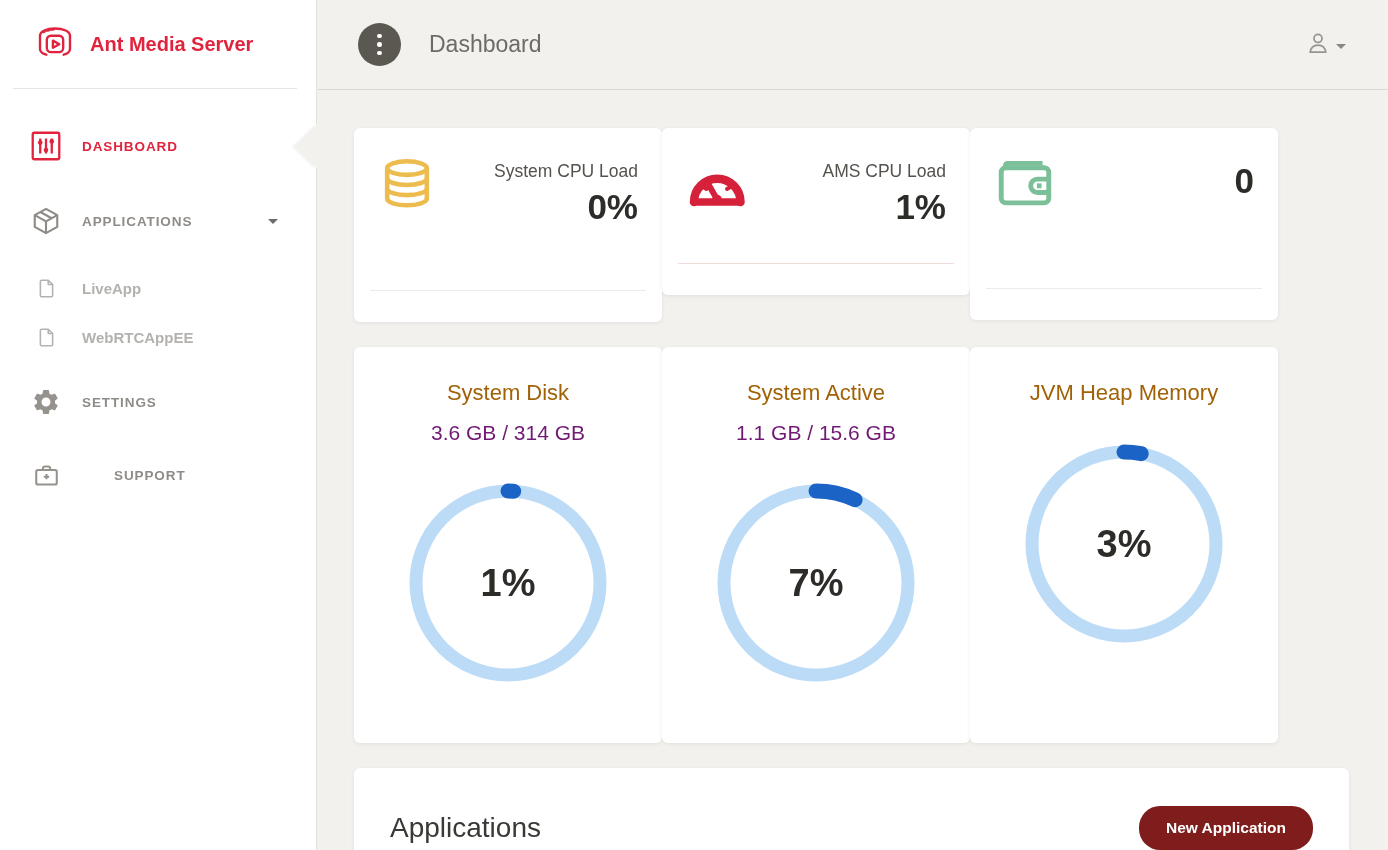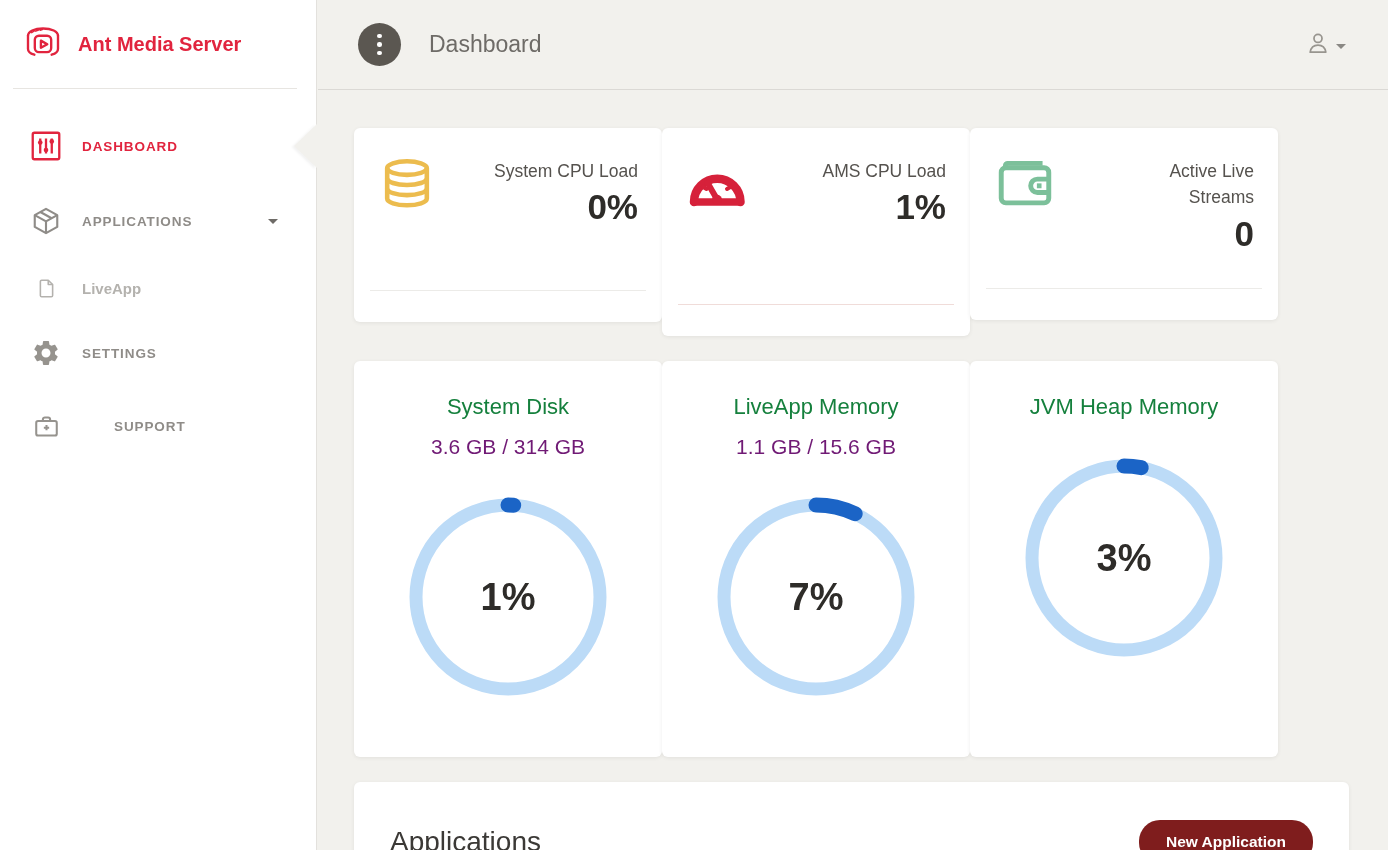--- a/index.html
+++ b/index.html
@@ -3,21 +3,21 @@
 <meta charset="utf-8">
 <style>
   * { margin:0; padding:0; box-sizing:border-box; }
   html,body { width:1388px; height:850px; overflow:hidden;
     font-family:"Liberation Sans", sans-serif; background:#f2f1ed; }
 
   
   .sidebar { position:absolute; left:0; top:0; bottom:0; width:317px;
     background:#ffffff; border-right:1px solid #e3e1dd; z-index:2; }
   .sidebar-header { height:89px; display:flex; align-items:center;
-    padding:0 20px; position:relative; cursor:pointer; }
+    padding:0 32px; position:relative; cursor:pointer; }
   .sidebar-header::after { content:""; position:absolute; left:13px; right:19px;
     bottom:0; height:1px; background:#e7e5e1; }
   .brand-name { margin-left:12px; font-size:20px; font-weight:700; color:#e1243e; }
 
   .nav { padding-top:33px; }
   .nav-item { height:48px; display:flex; align-items:center; padding-left:28px;
     cursor:pointer; position:relative; }
   .icon-box { width:36px; display:flex; justify-content:center; align-items:center; }
   .nav-label { margin-left:18px; font-size:13.5px; letter-spacing:.9px;
     color:#8f8c88; font-weight:600; }
@@ -45,33 +45,33 @@
   .topbar-title { margin-left:28px; font-size:23px; color:#6e6b67; }
   .user-menu { margin-left:auto; display:flex; align-items:center; gap:5px; cursor:pointer; }
   .user-caret { width:0; height:0; border-left:5px solid transparent;
     border-right:5px solid transparent; border-top:5px solid #8a8884; margin-top:4px; }
 
   .content { padding:38px 39px 0 36px; }
   .cards-row { display:flex; align-items:flex-start; }
   .card { background:#ffffff; border-radius:6px; box-shadow:0 1px 4px rgba(0,0,0,.07); }
 
   .stat-card { width:308px; position:relative; padding:28px 24px 0 24px; }
-  .stat-card.h1 { height:194px; } .stat-card.h2 { height:208px; } .stat-card.h3 { height:192px; }
+  .stat-card.h1 { height:194px; } .stat-card.h2 { height:167px; } .stat-card.h3 { height:192px; }
   .stat-inner { display:flex; justify-content:space-between; }
   .stat-text { flex:1; display:flex; flex-direction:column; align-items:flex-end;
     text-align:right; margin-top:2px; }
   .stat-label { font-size:17.5px; color:#55524e; line-height:1.5; max-width:152px; }
   .stat-value { font-size:35px; font-weight:700; color:#2e2c29; line-height:1.2; margin-top:2px; }
   .stat-divider { position:absolute; left:16px; right:16px; bottom:31px; height:1px;
     background:#ecebe8; }
   .stat-card.accent-red .stat-divider { background:#f0dcd9; }
 
   .gauge-row { margin-top:25px; }
   .gauge-card { width:308px; height:396px; padding-top:33px; text-align:center; }
-  .gauge-title { font-size:22px; color:#15803d; }
+  .gauge-title { font-size:22px; color:#a16207; }
   .gauge-usage { font-size:21px; color:#701a75; margin-top:15px; }
   .donut-wrap { position:relative; width:200px; height:200px; margin:38px auto 0; }
   .donut-label { position:absolute; inset:0; display:flex; align-items:center;
     justify-content:center; font-size:38px; font-weight:600; color:#2e2c29; }
 
   .apps-card { margin-top:25px; height:120px; padding:28px 36px; display:flex;
     align-items:center; justify-content:space-between; }
   .apps-title { font-size:28px; font-weight:400; color:#3b3936; }
   .new-app-btn { background:#7f1d1d; color:#ffffff; font-weight:700; font-size:15.5px;
     border:none; border-radius:21px; padding:13px 27px; cursor:pointer;
@@ -130,20 +130,29 @@
     <div class="nav-item child mt-19">
       <span class="icon-box">
         <svg width="21" height="21" viewBox="0 0 24 24" fill="none" stroke="#b4b2ae" stroke-width="1.8" stroke-linejoin="round">
           <path d="M14 2.5H6.5A1.5 1.5 0 0 0 5 4v16a1.5 1.5 0 0 0 1.5 1.5h11A1.5 1.5 0 0 0 19 20V7.5z"></path>
           <path d="M14 2.5v5h5"></path>
         </svg>
       </span>
       <span class="nav-label">LiveApp</span>
     </div>
 
+    <div class="nav-item child mt-1">
+      <span class="icon-box">
+        <svg width="21" height="21" viewBox="0 0 24 24" fill="none" stroke="#b4b2ae" stroke-width="1.8" stroke-linejoin="round">
+          <path d="M14 2.5H6.5A1.5 1.5 0 0 0 5 4v16a1.5 1.5 0 0 0 1.5 1.5h11A1.5 1.5 0 0 0 19 20V7.5z"></path>
+          <path d="M14 2.5v5h5"></path>
+        </svg>
+      </span>
+      <span class="nav-label">WebRTCAppEE</span>
+    </div>
 
     <div class="nav-item mt-17">
       <span class="icon-box">
         <svg width="30" height="30" viewBox="0 0 24 24" fill="#96938e">
           <path d="M19.14 12.94c.04-.3.06-.61.06-.94 0-.32-.02-.64-.07-.94l2.03-1.58c.18-.14.23-.41.12-.61l-1.92-3.32c-.12-.22-.37-.29-.59-.22l-2.39.96c-.5-.38-1.03-.7-1.62-.94l-.36-2.54c-.04-.24-.24-.41-.48-.41h-3.84c-.24 0-.43.17-.47.41l-.36 2.54c-.59.24-1.13.57-1.62.94l-2.39-.96c-.22-.08-.47 0-.59.22L2.74 8.87c-.12.21-.08.47.12.61l2.03 1.58c-.05.3-.09.63-.09.94s.02.64.07.94l-2.03 1.58c-.18.14-.23.41-.12.61l1.92 3.32c.12.22.37.29.59.22l2.39-.96c.5.38 1.03.7 1.62.94l.36 2.54c.05.24.24.41.48.41h3.84c.24 0 .44-.17.47-.41l.36-2.54c.59-.24 1.13-.56 1.62-.94l2.39.96c.22.08.47 0 .59-.22l1.92-3.32c.12-.22.07-.47-.12-.61l-2.01-1.58zM12 15.6c-1.98 0-3.6-1.62-3.6-3.6s1.62-3.6 3.6-3.6 3.6 1.62 3.6 3.6-1.62 3.6-3.6 3.6z"></path>
         </svg>
       </span>
       <span class="nav-label">SETTINGS</span>
     </div>
 
@@ -227,21 +236,20 @@
         <div class="stat-inner">
           <span>
             <svg width="62" height="56" viewBox="0 0 24 21" fill="none" stroke="#7cc09a" stroke-width="1.9" stroke-linejoin="round">
               <rect x="2.8" y="4.2" width="18.4" height="13.6" rx="1.8"></rect>
               <path d="M4.4 4.2v-.8c0-.5.4-.9.9-.9h13.5"></path>
               <path d="M21.2 8.6h-4.4a2.6 2.6 0 0 0 0 5.2h4.4"></path>
               <path d="M16.6 11.2h1.8"></path>
             </svg>
           </span>
           <div class="stat-text">
-            <span class="stat-label">Active Live Streams</span>
             <span class="stat-value">0</span>
           </div>
         </div>
         <div class="stat-divider"></div>
       </div>
 
     </div>
 
     <div class="cards-row gauge-row">
 
@@ -251,21 +259,21 @@
         <div class="donut-wrap">
           <svg width="200" height="200" viewBox="0 0 200 200">
             <circle cx="100" cy="100" r="92" fill="none" stroke="#bcdbf7" stroke-width="13"></circle>
             <circle cx="100" cy="100" r="92" fill="none" stroke="#1b64c6" stroke-width="15" stroke-linecap="round" transform="rotate(-90 100 100)" stroke-dasharray="5.780530482605219 578.0530482605219"></circle>
           </svg>
           <div class="donut-label">1%</div>
         </div>
       </div>
 
       <div class="card gauge-card">
-        <div class="gauge-title">LiveApp Memory</div>
+        <div class="gauge-title">System Active</div>
         <div class="gauge-usage">1.1 GB / 15.6 GB</div>
         <div class="donut-wrap">
           <svg width="200" height="200" viewBox="0 0 200 200">
             <circle cx="100" cy="100" r="92" fill="none" stroke="#bcdbf7" stroke-width="13"></circle>
             <circle cx="100" cy="100" r="92" fill="none" stroke="#1b64c6" stroke-width="15" stroke-linecap="round" transform="rotate(-90 100 100)" stroke-dasharray="40.463713378236534 578.0530482605219"></circle>
           </svg>
           <div class="donut-label">7%</div>
         </div>
       </div>
 

